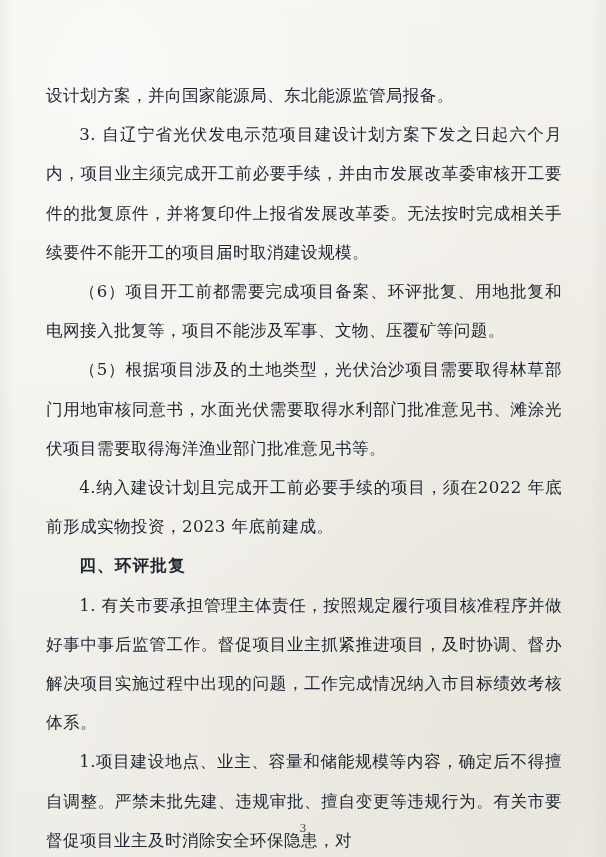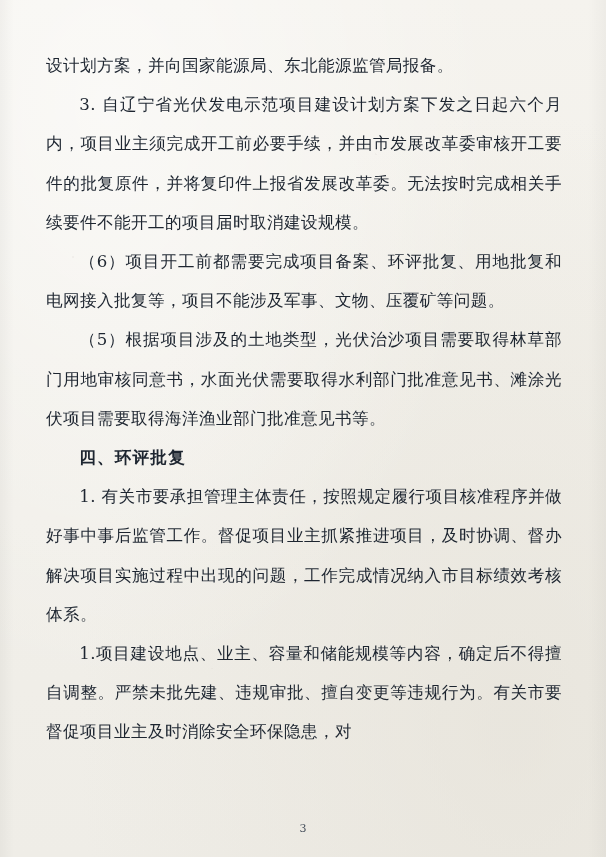--- a/index.html
+++ b/index.html
@@ -15,21 +15,21 @@
   }
   .page {
     position: relative;
     width: 606px;
     height: 857px;
     box-sizing: border-box;
     background:
       radial-gradient(ellipse at 18% 12%, rgba(255,255,255,0.55) 0%, rgba(255,255,255,0) 55%),
       radial-gradient(ellipse at 85% 85%, rgba(228,224,214,0.6) 0%, rgba(255,255,255,0) 60%),
       linear-gradient(180deg, #f5f3ee 0%, #f2f0ea 40%, #efede7 100%);
-    padding: 46px 44px 30px 46px;
+    padding: 76px 44px 30px 46px;
   }
   .page::after {
     content: "";
     position: absolute;
     inset: 0;
     pointer-events: none;
     background:
       linear-gradient(90deg, rgba(0,0,0,0.035) 0px, rgba(0,0,0,0) 14px),
       linear-gradient(270deg, rgba(0,0,0,0.03) 0px, rgba(0,0,0,0) 18px);
   }
@@ -82,19 +82,20 @@
 <body>
 
 <div class="page">
   <div class="scan-noise"></div>
 
   <div class="body-text">
     <p class="flow">设计划方案，并向国家能源局、东北能源监管局报备。</p>
     <p class="indent">3. 自辽宁省光伏发电示范项目建设计划方案下发之日起六个月内，项目业主须完成开工前必要手续，并由市发展改革委审核开工要件的批复原件，并将复印件上报省发展改革委。无法按时完成相关手续要件不能开工的项目届时取消建设规模。</p>
     <p class="indent">（6）项目开工前都需要完成项目备案、环评批复、用地批复和电网接入批复等，项目不能涉及军事、文物、压覆矿等问题。</p>
     <p class="indent">（5）根据项目涉及的土地类型，光伏治沙项目需要取得林草部门用地审核同意书，水面光伏需要取得水利部门批准意见书、滩涂光伏项目需要取得海洋渔业部门批准意见书等。</p>
+    <p class="indent">4.纳入建设计划且完成开工前必要手续的项目，须在2022 年底前形成实物投资，2023 年底前建成。</p>
     <p class="heading">四、环评批复</p>
     <p class="indent">1. 有关市要承担管理主体责任，按照规定履行项目核准程序并做好事中事后监管工作。督促项目业主抓紧推进项目，及时协调、督办解决项目实施过程中出现的问题，工作完成情况纳入市目标绩效考核体系。</p>
     <p class="indent">1.项目建设地点、业主、容量和储能规模等内容，确定后不得擅自调整。严禁未批先建、违规审批、擅自变更等违规行为。有关市要督促项目业主及时消除安全环保隐患，对</p>
   </div>
 
   <div class="page-number">3</div>
 </div>
 
 </body></html>

